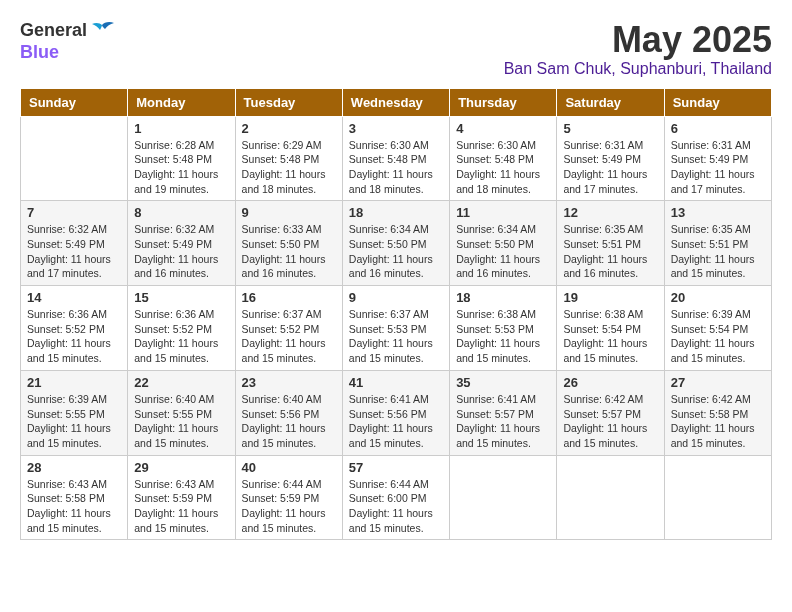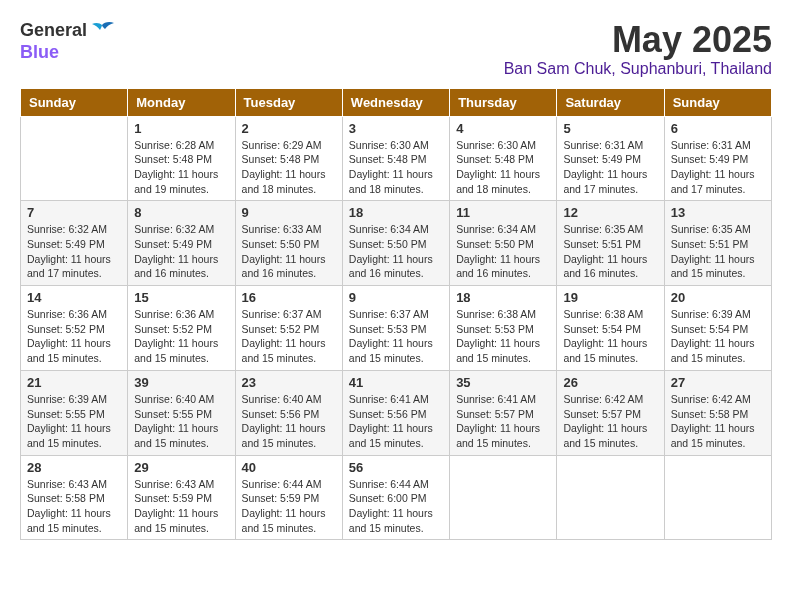--- a/index.html
+++ b/index.html
@@ -237,21 +237,21 @@
         </td>
         </tr>
         <tr>
           <td>
           <div class="cell-day">21</div>
           <div class="cell-info">
             Sunrise: 6:39 AM<br>Sunset: 5:55 PM<br>Daylight: 11 hours and&nbsp;15 minutes.
           </div>
         </td>
           <td>
-          <div class="cell-day">39</div>
+          <div class="cell-day">22</div>
           <div class="cell-info">
             Sunrise: 6:40 AM<br>Sunset: 5:55 PM<br>Daylight: 11 hours and&nbsp;15 minutes.
           </div>
         </td>
           <td>
           <div class="cell-day">23</div>
           <div class="cell-info">
             Sunrise: 6:40 AM<br>Sunset: 5:56 PM<br>Daylight: 11 hours and&nbsp;15 minutes.
           </div>
         </td>
@@ -293,21 +293,21 @@
             Sunrise: 6:43 AM<br>Sunset: 5:59 PM<br>Daylight: 11 hours and&nbsp;15 minutes.
           </div>
         </td>
           <td>
           <div class="cell-day">40</div>
           <div class="cell-info">
             Sunrise: 6:44 AM<br>Sunset: 5:59 PM<br>Daylight: 11 hours and&nbsp;15 minutes.
           </div>
         </td>
           <td>
-          <div class="cell-day">56</div>
+          <div class="cell-day">57</div>
           <div class="cell-info">
             Sunrise: 6:44 AM<br>Sunset: 6:00 PM<br>Daylight: 11 hours and&nbsp;15 minutes.
           </div>
         </td>
           <td class="empty-cell"></td>
           <td class="empty-cell"></td>
           <td class="empty-cell"></td>
         </tr>
       </tbody>
   </table>

